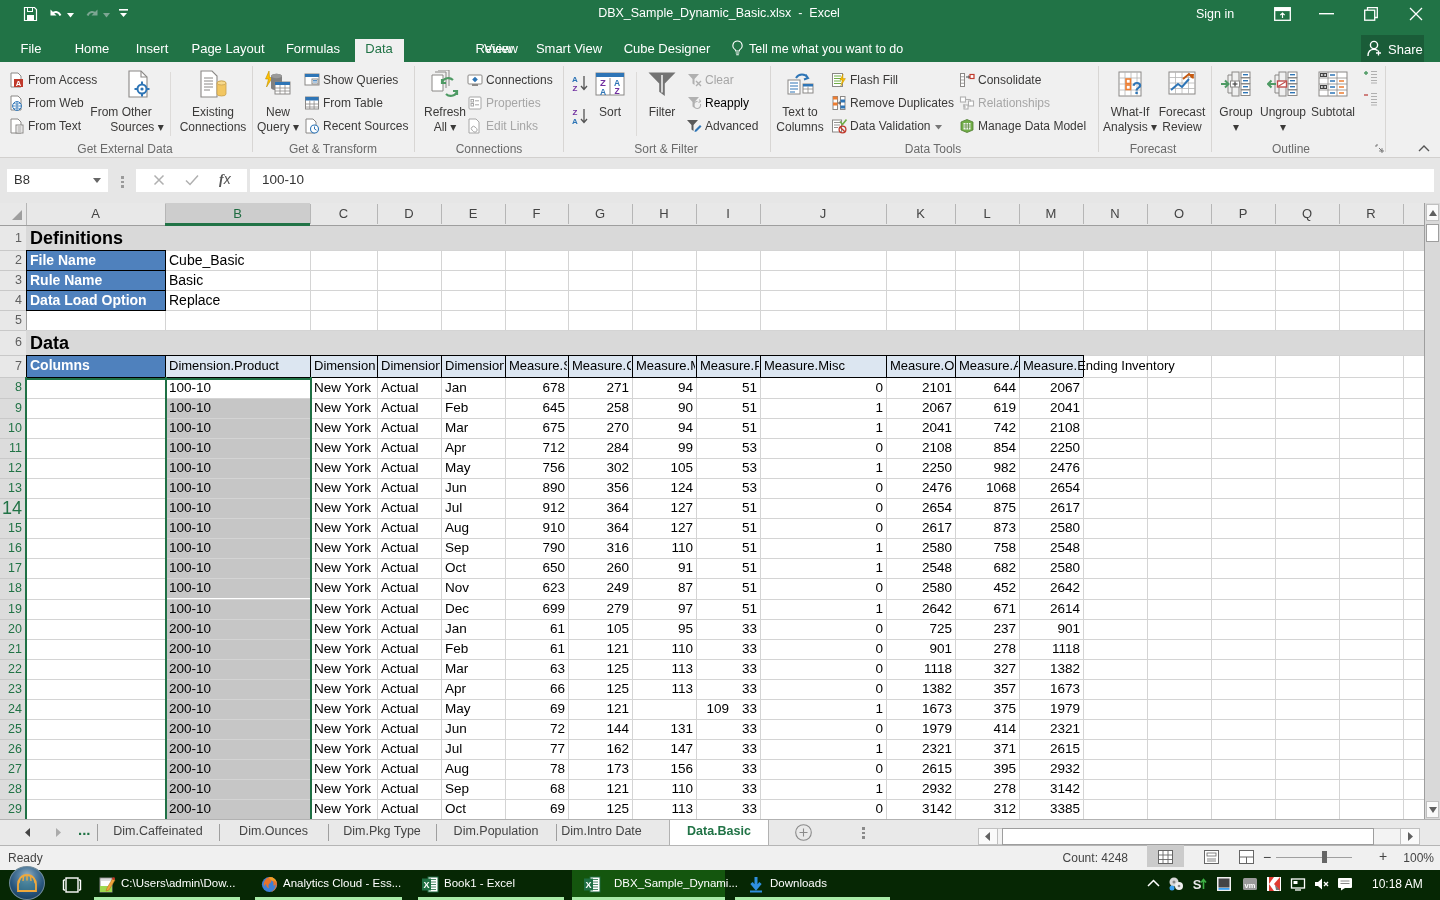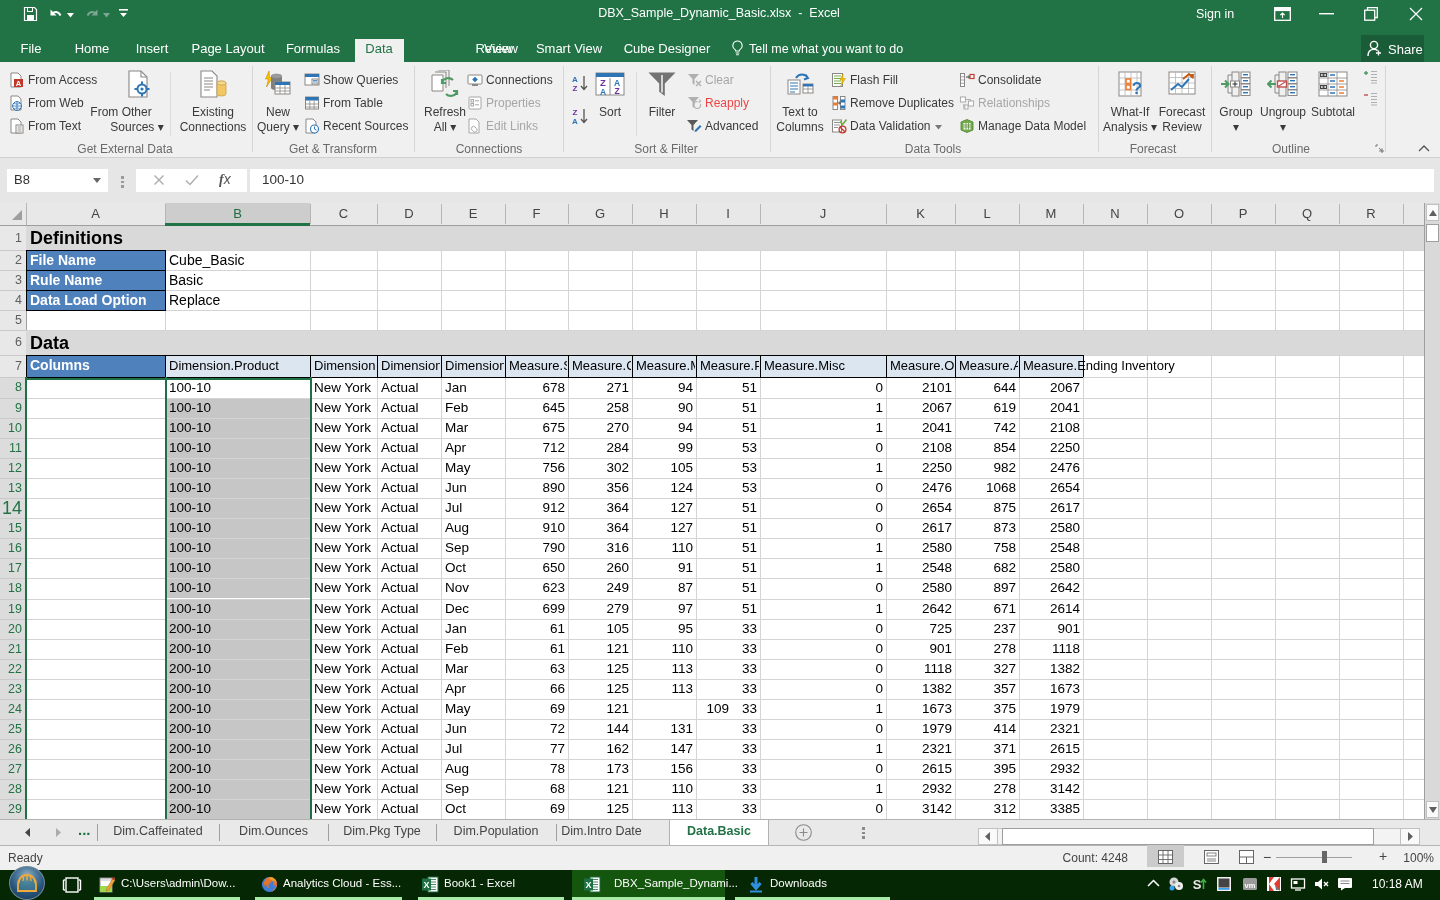--- a/index.html
+++ b/index.html
@@ -325,21 +325,21 @@
   </svg>
 <svg class="ab" style="left:686px;top:72px" width="16" height="16" viewBox="0 0 16 16">
     <path d="M2 2 h11 l-4.5 5 v6 l-2 -1.5 v-4.5 z" fill="#b0b0b0"></path>
     <path d="M10 9 l5 5 M15 9 l-5 5" stroke="#b0b0b0" stroke-width="1.4"></path>
   </svg>
 <div class="ab" style="left:705px;top:73px;font-size:12px;color:#a6a6a6;font-weight:normal;white-space:nowrap;">Clear</div>
 <svg class="ab" style="left:686px;top:95px" width="16" height="16" viewBox="0 0 16 16">
     <path d="M2 2 h11 l-4.5 5 v6 l-2 -1.5 v-4.5 z" fill="#b0b0b0"></path>
     <path d="M14.5 9 a3.5 3.5 0 1 1 -3 -2.5 M13.5 4.5 l1 2 -2 1" fill="none" stroke="#b0b0b0" stroke-width="1.1"></path>
   </svg>
-<div class="ab" style="left:705px;top:96px;font-size:12px;color:#ef4444;font-weight:normal;white-space:nowrap;">Reapply</div>
+<div class="ab" style="left:705px;top:96px;font-size:12px;color:#000000;font-weight:normal;white-space:nowrap;">Reapply</div>
 <svg class="ab" style="left:686px;top:118px" width="16" height="16" viewBox="0 0 16 16">
     <path d="M1 2 h11 l-4.5 5 v6 l-2 -1.5 v-4.5 z" fill="#595959"></path>
     <path d="M9 12 l5 -5 1.5 1.5 -5 5 -2 0.5 z" fill="#2e75b6"></path>
   </svg>
 <div class="ab" style="left:705px;top:119px;font-size:12px;color:#3b3a39;font-weight:normal;white-space:nowrap;">Advanced</div>
 <svg class="ab" style="left:1362px;top:70px" width="16" height="14" viewBox="0 0 16 14">
     <path d="M2 3 h4 M4 1 v4" stroke="#4e9a64" stroke-width="1.4"></path>
     <path d="M9 1.5 h6 M9 4.5 h6 M9 7.5 h6 M9 10.5 h6 M9 13 h6" stroke="#b0b0b0"></path>
   </svg>
 <svg class="ab" style="left:1362px;top:92px" width="16" height="14" viewBox="0 0 16 14">
@@ -754,21 +754,21 @@
 <div class="ab" style="left:169px;top:578.45px;height:20.05px;line-height:20.05px;font-size:13.5px;color:#000;white-space:nowrap;">100-10</div>
 <div class="ab" style="left:314px;top:578.45px;height:20.05px;line-height:20.05px;font-size:13.5px;color:#000;white-space:nowrap;">New York</div>
 <div class="ab" style="left:381px;top:578.45px;height:20.05px;line-height:20.05px;font-size:13.5px;color:#000;white-space:nowrap;">Actual</div>
 <div class="ab" style="left:445px;top:578.45px;height:20.05px;line-height:20.05px;font-size:13.5px;color:#000;white-space:nowrap;">Nov</div>
 <div class="ab" style="left:505px;top:578.45px;width:60px;height:20.05px;line-height:20.05px;font-size:13.5px;color:#000;text-align:right;white-space:nowrap;">623</div>
 <div class="ab" style="left:568px;top:578.45px;width:61px;height:20.05px;line-height:20.05px;font-size:13.5px;color:#000;text-align:right;white-space:nowrap;">249</div>
 <div class="ab" style="left:632px;top:578.45px;width:61px;height:20.05px;line-height:20.05px;font-size:13.5px;color:#000;text-align:right;white-space:nowrap;">87</div>
 <div class="ab" style="left:696px;top:578.45px;width:61px;height:20.05px;line-height:20.05px;font-size:13.5px;color:#000;text-align:right;white-space:nowrap;">51</div>
 <div class="ab" style="left:760px;top:578.45px;width:123px;height:20.05px;line-height:20.05px;font-size:13.5px;color:#000;text-align:right;white-space:nowrap;">0</div>
 <div class="ab" style="left:886px;top:578.45px;width:66px;height:20.05px;line-height:20.05px;font-size:13.5px;color:#000;text-align:right;white-space:nowrap;">2580</div>
-<div class="ab" style="left:955px;top:578.45px;width:61px;height:20.05px;line-height:20.05px;font-size:13.5px;color:#000;text-align:right;white-space:nowrap;">897</div>
+<div class="ab" style="left:955px;top:578.45px;width:61px;height:20.05px;line-height:20.05px;font-size:13.5px;color:#000;text-align:right;white-space:nowrap;">452</div>
 <div class="ab" style="left:1019px;top:578.45px;width:61px;height:20.05px;line-height:20.05px;font-size:13.5px;color:#000;text-align:right;white-space:nowrap;">2642</div>
 <div class="ab" style="left:169px;top:598.5px;height:20.05px;line-height:20.05px;font-size:13.5px;color:#000;white-space:nowrap;">100-10</div>
 <div class="ab" style="left:314px;top:598.5px;height:20.05px;line-height:20.05px;font-size:13.5px;color:#000;white-space:nowrap;">New York</div>
 <div class="ab" style="left:381px;top:598.5px;height:20.05px;line-height:20.05px;font-size:13.5px;color:#000;white-space:nowrap;">Actual</div>
 <div class="ab" style="left:445px;top:598.5px;height:20.05px;line-height:20.05px;font-size:13.5px;color:#000;white-space:nowrap;">Dec</div>
 <div class="ab" style="left:505px;top:598.5px;width:60px;height:20.05px;line-height:20.05px;font-size:13.5px;color:#000;text-align:right;white-space:nowrap;">699</div>
 <div class="ab" style="left:568px;top:598.5px;width:61px;height:20.05px;line-height:20.05px;font-size:13.5px;color:#000;text-align:right;white-space:nowrap;">279</div>
 <div class="ab" style="left:632px;top:598.5px;width:61px;height:20.05px;line-height:20.05px;font-size:13.5px;color:#000;text-align:right;white-space:nowrap;">97</div>
 <div class="ab" style="left:696px;top:598.5px;width:61px;height:20.05px;line-height:20.05px;font-size:13.5px;color:#000;text-align:right;white-space:nowrap;">51</div>
 <div class="ab" style="left:760px;top:598.5px;width:123px;height:20.05px;line-height:20.05px;font-size:13.5px;color:#000;text-align:right;white-space:nowrap;">1</div>

